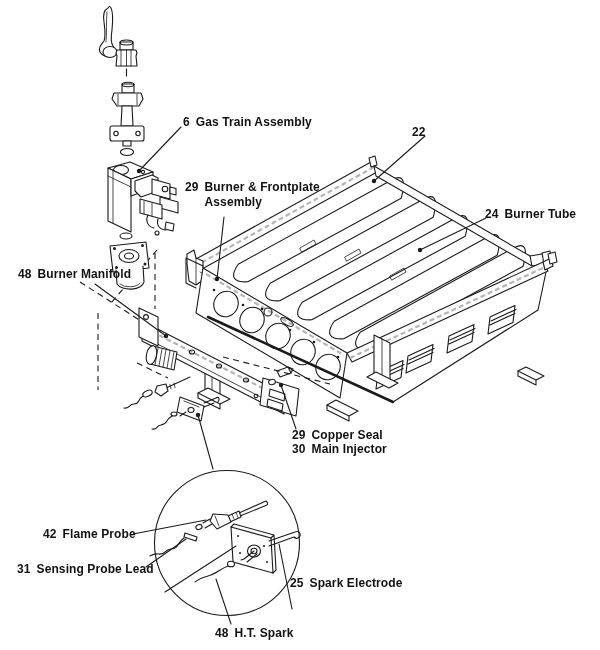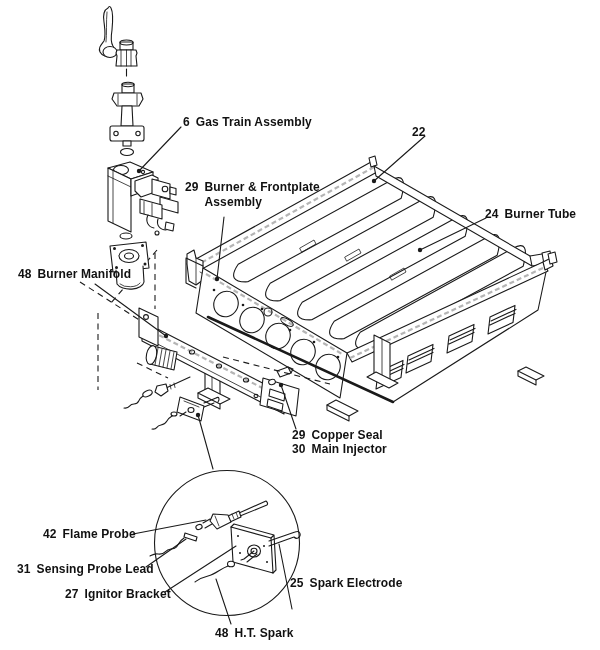--- a/index.html
+++ b/index.html
@@ -299,24 +299,20 @@
   <span class="txt">Main Injector</span>
 </div>
 <div class="label" style="left:43px;top:527px">
   <span class="num">42</span>
   <span class="txt">Flame Probe</span>
 </div>
 <div class="label" style="left:17px;top:562px">
   <span class="num">31</span>
   <span class="txt">Sensing Probe Lead</span>
 </div>
-<div class="label" style="left:65px;top:587px">
-  <span class="num">27</span>
-  <span class="txt">Ignitor Bracket</span>
-</div>
 <div class="label" style="left:290px;top:576px">
   <span class="num">25</span>
   <span class="txt">Spark Electrode</span>
 </div>
 <div class="label" style="left:215px;top:626px">
   <span class="num">48</span>
   <span class="txt">H.T. Spark</span>
 </div>
 
 </div>

